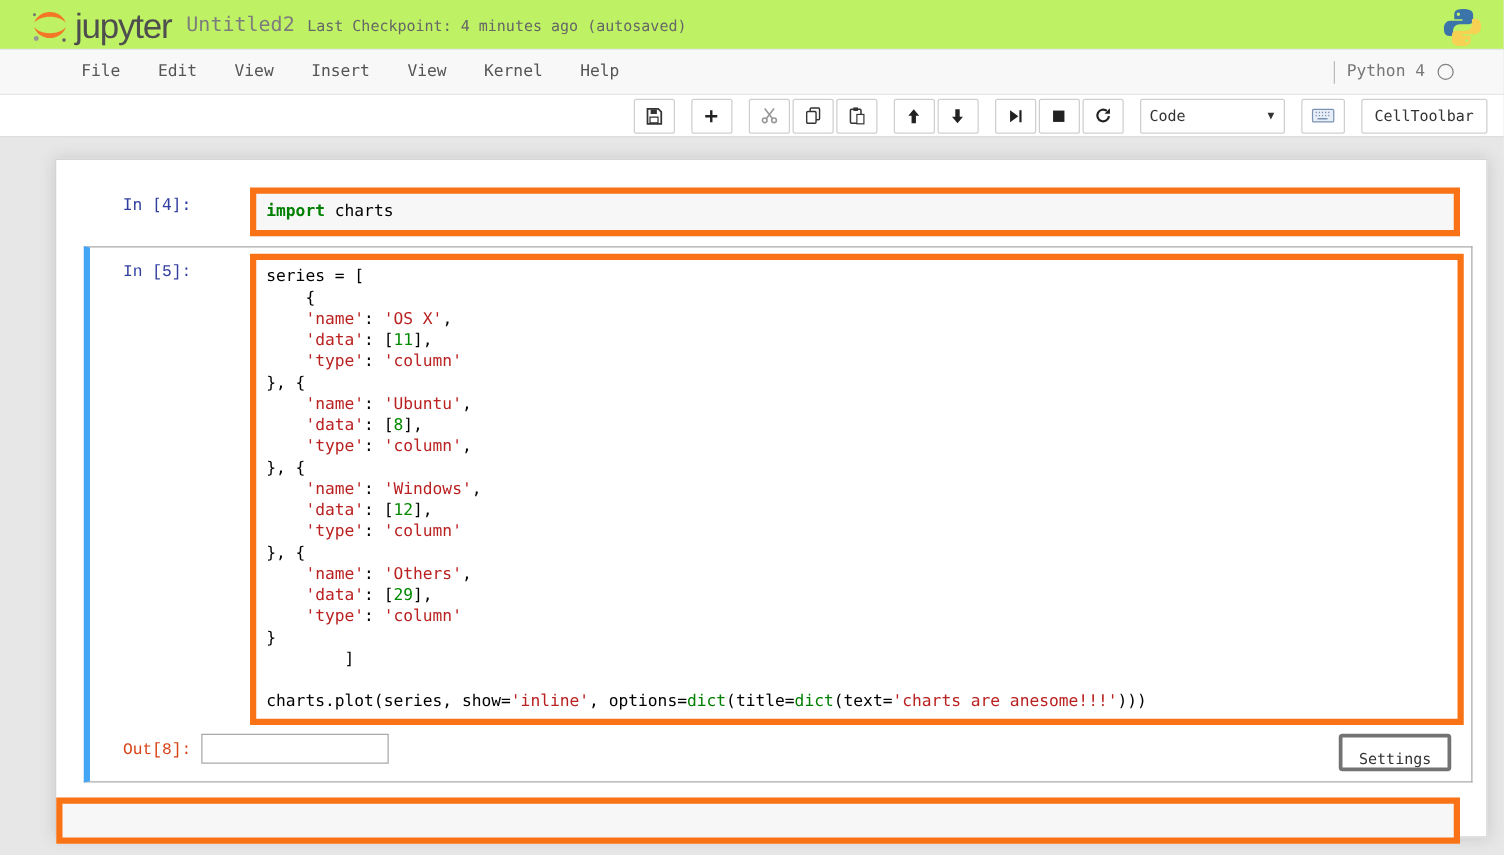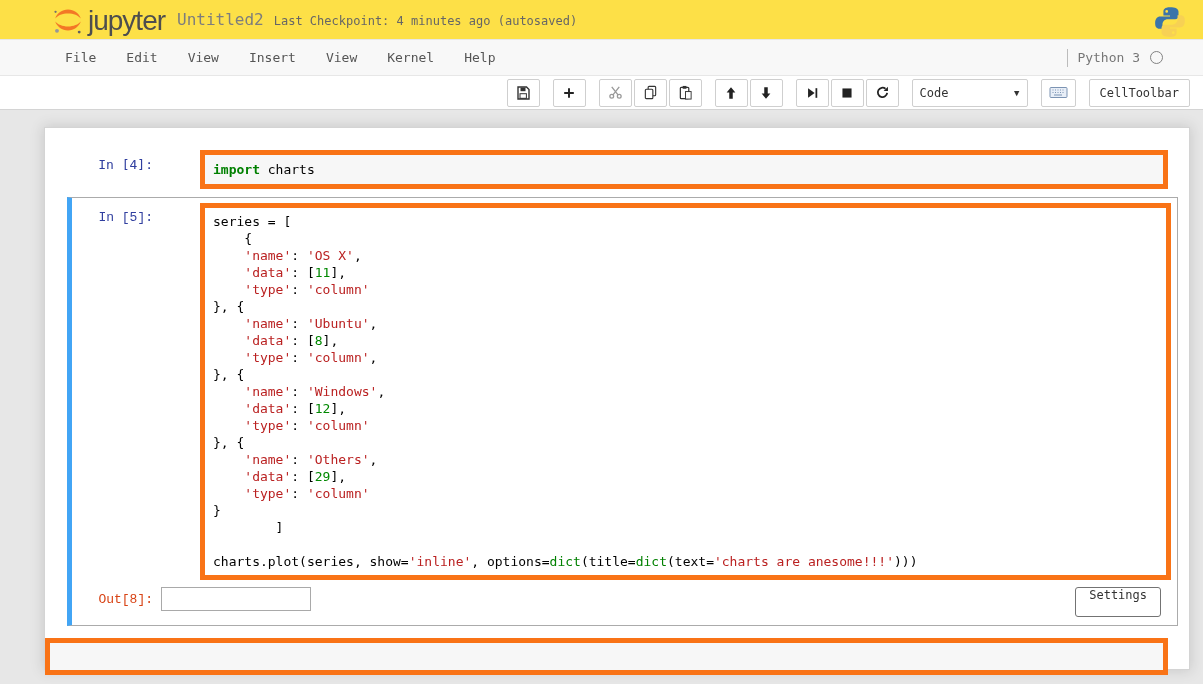--- a/index.html
+++ b/index.html
@@ -1,21 +1,21 @@
 <!DOCTYPE html>
 <html><head>
 <meta charset="utf-8">
 <style>
   * { margin:0; padding:0; box-sizing:border-box; }
   html,body { width:1203px; height:684px; overflow:hidden; background:#e7e7e7;
     font-family:"DejaVu Sans Mono","Liberation Mono",monospace; }
 
   
-  .header { height:40px; background:#fde047; border-bottom:1px solid #e7e7e7;
-    display:flex; align-items:center; padding-left:52px; position:relative; }
+  .header { height:40px; background:#bef264; border-bottom:1px solid #e7e7e7;
+    display:flex; align-items:center; padding-left:24px; position:relative; }
   .logo-wrap { display:flex; align-items:flex-end; cursor:pointer; }
   .logo-text { font-family:"Liberation Sans",sans-serif; font-size:28px; color:#4e4e4e;
     letter-spacing:-1px; line-height:30px; margin-left:4px; }
   .nb-title { margin-left:12px; font-size:16px; color:#7d7d7d; padding-bottom:1px; cursor:pointer; }
   .checkpoint { margin-left:10px; font-size:12px; color:#666; padding-top:3px; }
   .py-logo { position:absolute; right:16px; top:5px; width:34px; height:34px; }
 
   
   .menubar { height:36px; background:#f8f8f8; border-bottom:1px solid #e7e7e7;
     display:flex; align-items:center; padding:0 40px 0 50px; }
@@ -63,22 +63,22 @@
     border-left:5px solid #42A5F5; padding:5px 0 8px 0; background:#fff; }
   .cell-selected .prompt-col { width:89px;font-family:Liberation Mono, monospace; }
   .cell-selected .input-area { background:#fff; margin-right:6px; padding:5px 8px; }
 
   .out-row { display:flex; margin-top:7px; }
   .out-row .prompt-col { padding-top:5px; }
   .out-content { flex:1; display:flex; align-items:flex-start; margin-right:16px; }
   .out-widget-input { width:150px; height:24px; border:1px solid #a9a9a9;
     background:#fff; font:13px "DejaVu Sans Mono",monospace; padding:0 4px; }
   .settings-btn { margin-left:auto; height:30px; padding:0 13px; background:#fff;
-    border:1px solid #737373; border-radius:3px; font:12px "DejaVu Sans Mono",monospace;
-    color:#333; cursor:pointer; display:flex; align-items:flex-start; }
+    border:3px solid #737373; border-radius:3px; font:12px "DejaVu Sans Mono",monospace;
+    color:#333; cursor:pointer; display:flex; align-items:flex-end; }
 
   .cell-last { margin-top:12px; }
   .cell-last .input-area { padding:5px 8px; }
 </style>
 </head>
 <body>
 
 <div class="header">
   <div class="logo-wrap">
     <svg width="32" height="32" viewBox="0 0 36 36">
@@ -101,21 +101,21 @@
 <div class="menubar">
   <span class="menu-item">File</span>
   <span class="menu-item">Edit</span>
   <span class="menu-item">View</span>
   <span class="menu-item">Insert</span>
   <span class="menu-item">View</span>
   <span class="menu-item">Kernel</span>
   <span class="menu-item">Help</span>
   <div class="menu-right">
     <div class="menu-divider"></div>
-    <span class="kernel-name">Python 3</span>
+    <span class="kernel-name">Python 4</span>
     <div class="kernel-ind"></div>
   </div>
 </div>
 
 <div class="toolbar">
   <div class="btn-group">
     <div class="btn">
       <svg width="16" height="16" viewBox="0 0 16 16">
         <path d="M3 2h8.5L14 4.5V14H3z" fill="none" stroke="#333" stroke-width="1.4"></path>
         <rect x="5.5" y="2.6" width="5" height="3.6" fill="#333"></rect>

